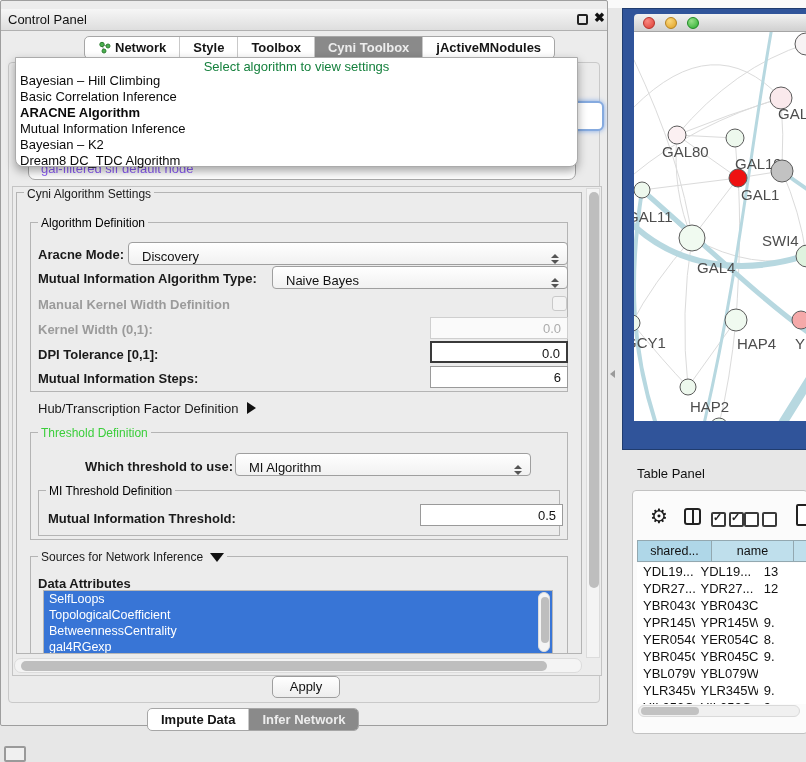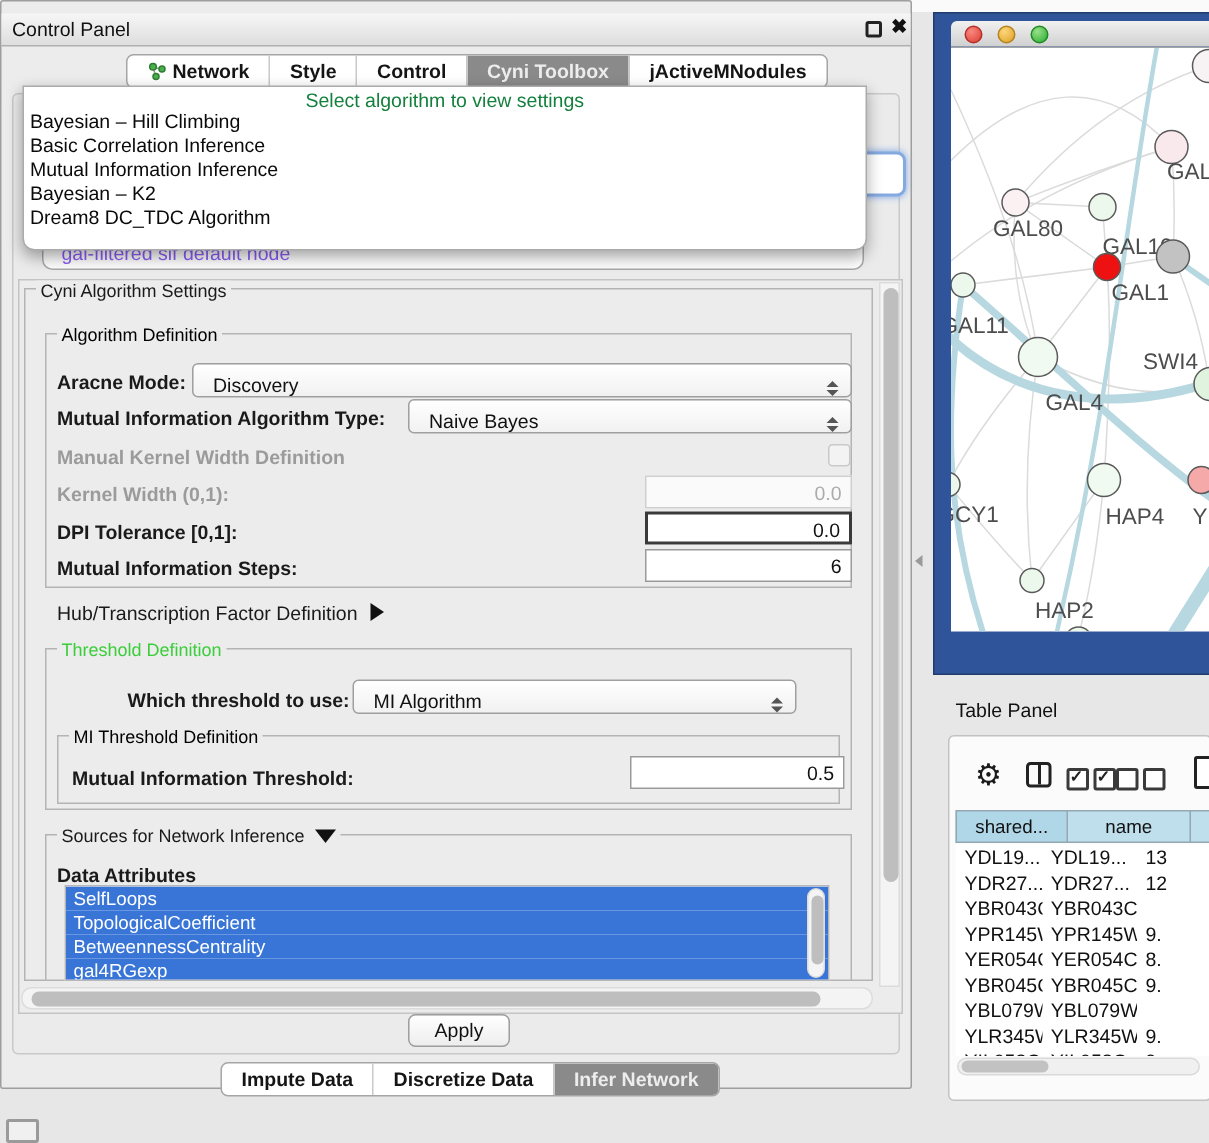--- a/index.html
+++ b/index.html
@@ -106,21 +106,21 @@
           <circle cx="4" cy="3.5" r="2.2" fill="#4AB04E" stroke="#2E7D32"></circle>
           <circle cx="10" cy="5" r="2" fill="#4AB04E" stroke="#2E7D32"></circle>
           <circle cx="6" cy="10" r="2" fill="#4AB04E" stroke="#2E7D32"></circle>
         </svg>
         <span>Network</span>
       </div>
       <div class="tab">
         <span>Style</span>
       </div>
       <div class="tab">
-        <span>Control</span>
+        <span>Toolbox</span>
       </div>
       <div class="tab sel">
         <span>Cyni Toolbox</span>
       </div>
       <div class="tab">
         <span>jActiveMNodules</span>
       </div>
     </div>
   <div class="abs" id="content-panel"></div>
 
@@ -198,37 +198,35 @@
     </div>
   <div class="abs sb-track" style="left:14px;top:658px;width:568px;height:15px;">
       <div class="sb-thumb abs" style="left:6px;top:2px;width:526px;height:10px;"></div>
     </div>
 
   <div class="abs" id="btn-apply">Apply</div>
   <div class="abs seg" id="bottom-tabs">
       <div class="tab">
         <span>Impute Data</span>
       </div>
-      <div class="tab">
-        <span>Discretize Data</span>
-      </div>
       <div class="tab sel">
         <span>Infer Network</span>
       </div>
     </div>
 
   <div class="abs" id="focus-combo"></div>
   <div class="abs" id="bg-combo">
       <span>gal-filtered sif default node</span>
     </div>
   <div class="abs" id="popup">
     <div id="popup-ph">Select algorithm to view settings</div>
     <div id="popup-list">
         <div class="popup-item">Bayesian – Hill Climbing</div>
         <div class="popup-item">Basic Correlation Inference</div>
+        <div class="popup-item" style="font-weight: bold;">ARACNE Algorithm</div>
         <div class="popup-item">Mutual Information Inference</div>
         <div class="popup-item">Bayesian – K2</div>
         <div class="popup-item">Dream8 DC_TDC Algorithm</div>
       </div>
   </div>
 
   <div class="abs" id="divider-arrow"></div>
 
   <div class="abs" id="net-win"></div>
   <div class="abs" id="net-titlebar"></div>

